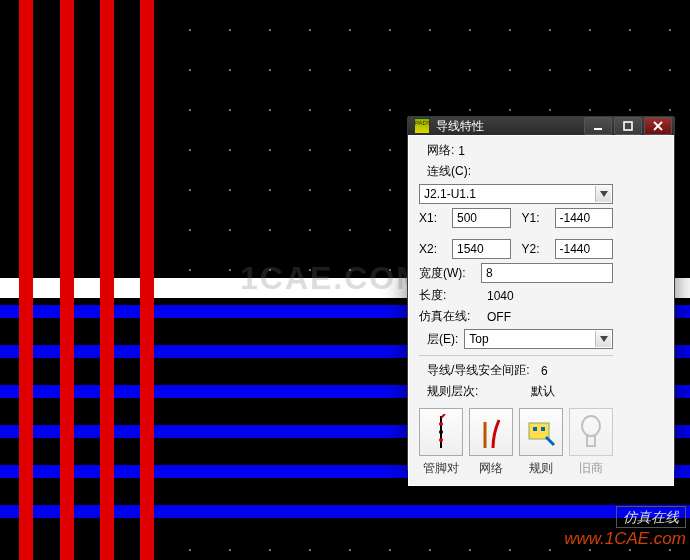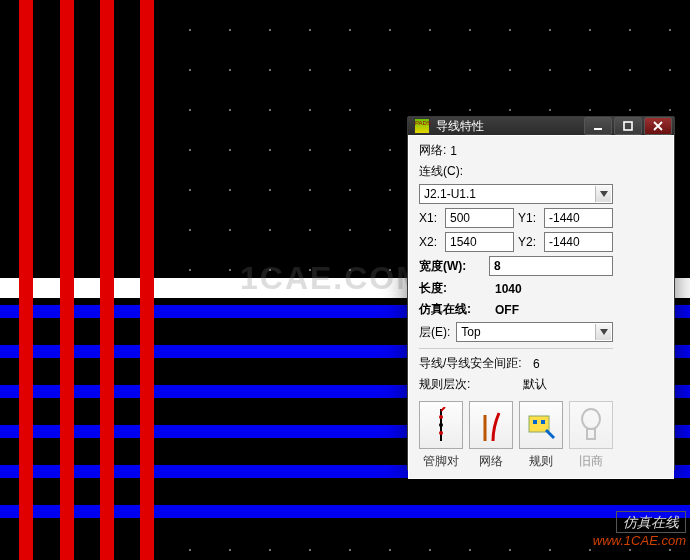--- a/index.html
+++ b/index.html
@@ -57,21 +57,21 @@
     position: absolute;
     bottom: 10px; right: 4px;
     display: flex; flex-direction: column; align-items: flex-end;
     line-height: 1.3;
   }
   .watermark-bottom div:first-child {
     border: 1px solid #555; color: #ddd; padding: 1px 6px;
     font-style: italic; font-size: 14px;
   }
   .watermark-bottom div:last-child {
-    color: #d04000; font-size: 13px; font-style: italic;
+    color: #d04000; font-size: 17px; font-style: italic;
   }
 
   
   .dialog {
     position: absolute;
     left: 407px; top: 116px;
     width: 268px; height: 355px;
     background: #efefef;
     border: 1px solid #3a3a3a;
     border-radius: 2px;
@@ -110,45 +110,45 @@
     border: 1px solid #fff;
     padding: 6px 8px 8px 10px;
     display: grid;
     grid-template-columns: 1fr 62px;
     gap: 4px 10px;
     align-content: start;
   }
   .leftcol { display: flex; flex-direction: column; gap: 4px; }
   .rightcol { display: flex; flex-direction: column; gap: 6px; }
 
-  .row { display: flex; align-items: center; gap: 4px; }
+  .row { display: flex; align-items: center; gap: 4px; margin-left: 8px; }
   .lbl { color: #000; }
   .val { color: #000; }
   .input, .combo {
     background: #fff; border: 1px solid #7a7a7a;
     height: 20px; font-size: 12px; padding: 0 4px;
     display: flex; align-items: center;
   }
   .combo {
     position: relative; width: 100%;
   }
   .combo .arrow {
     position: absolute; right: 1px; top: 1px; bottom: 1px; width: 16px;
     border-left: 1px solid #bbb;
     background: linear-gradient(#f8f8f8,#ddd);
     display: flex; align-items: center; justify-content: center;
   }
   .xygrid {
     display: grid;
     grid-template-columns: 22px 1fr 22px 1fr;
-    gap: 4px; align-items: center;
+    gap: 11px; align-items: center;
   }
   .kv {
     display: grid; grid-template-columns: 58px 1fr;
-    align-items: center; gap: 12px; font-weight: bold;
+    align-items: center; gap: 4px;
   }
   .kv .val { padding-left: 6px; }
 
   .btn {
     height: 23px;
     border: 1px solid #8f8f8f;
     background: linear-gradient(#fdfdfd,#e3e3e3);
     border-radius: 3px;
     display: flex; align-items: center; justify-content: center;
     cursor: default;

